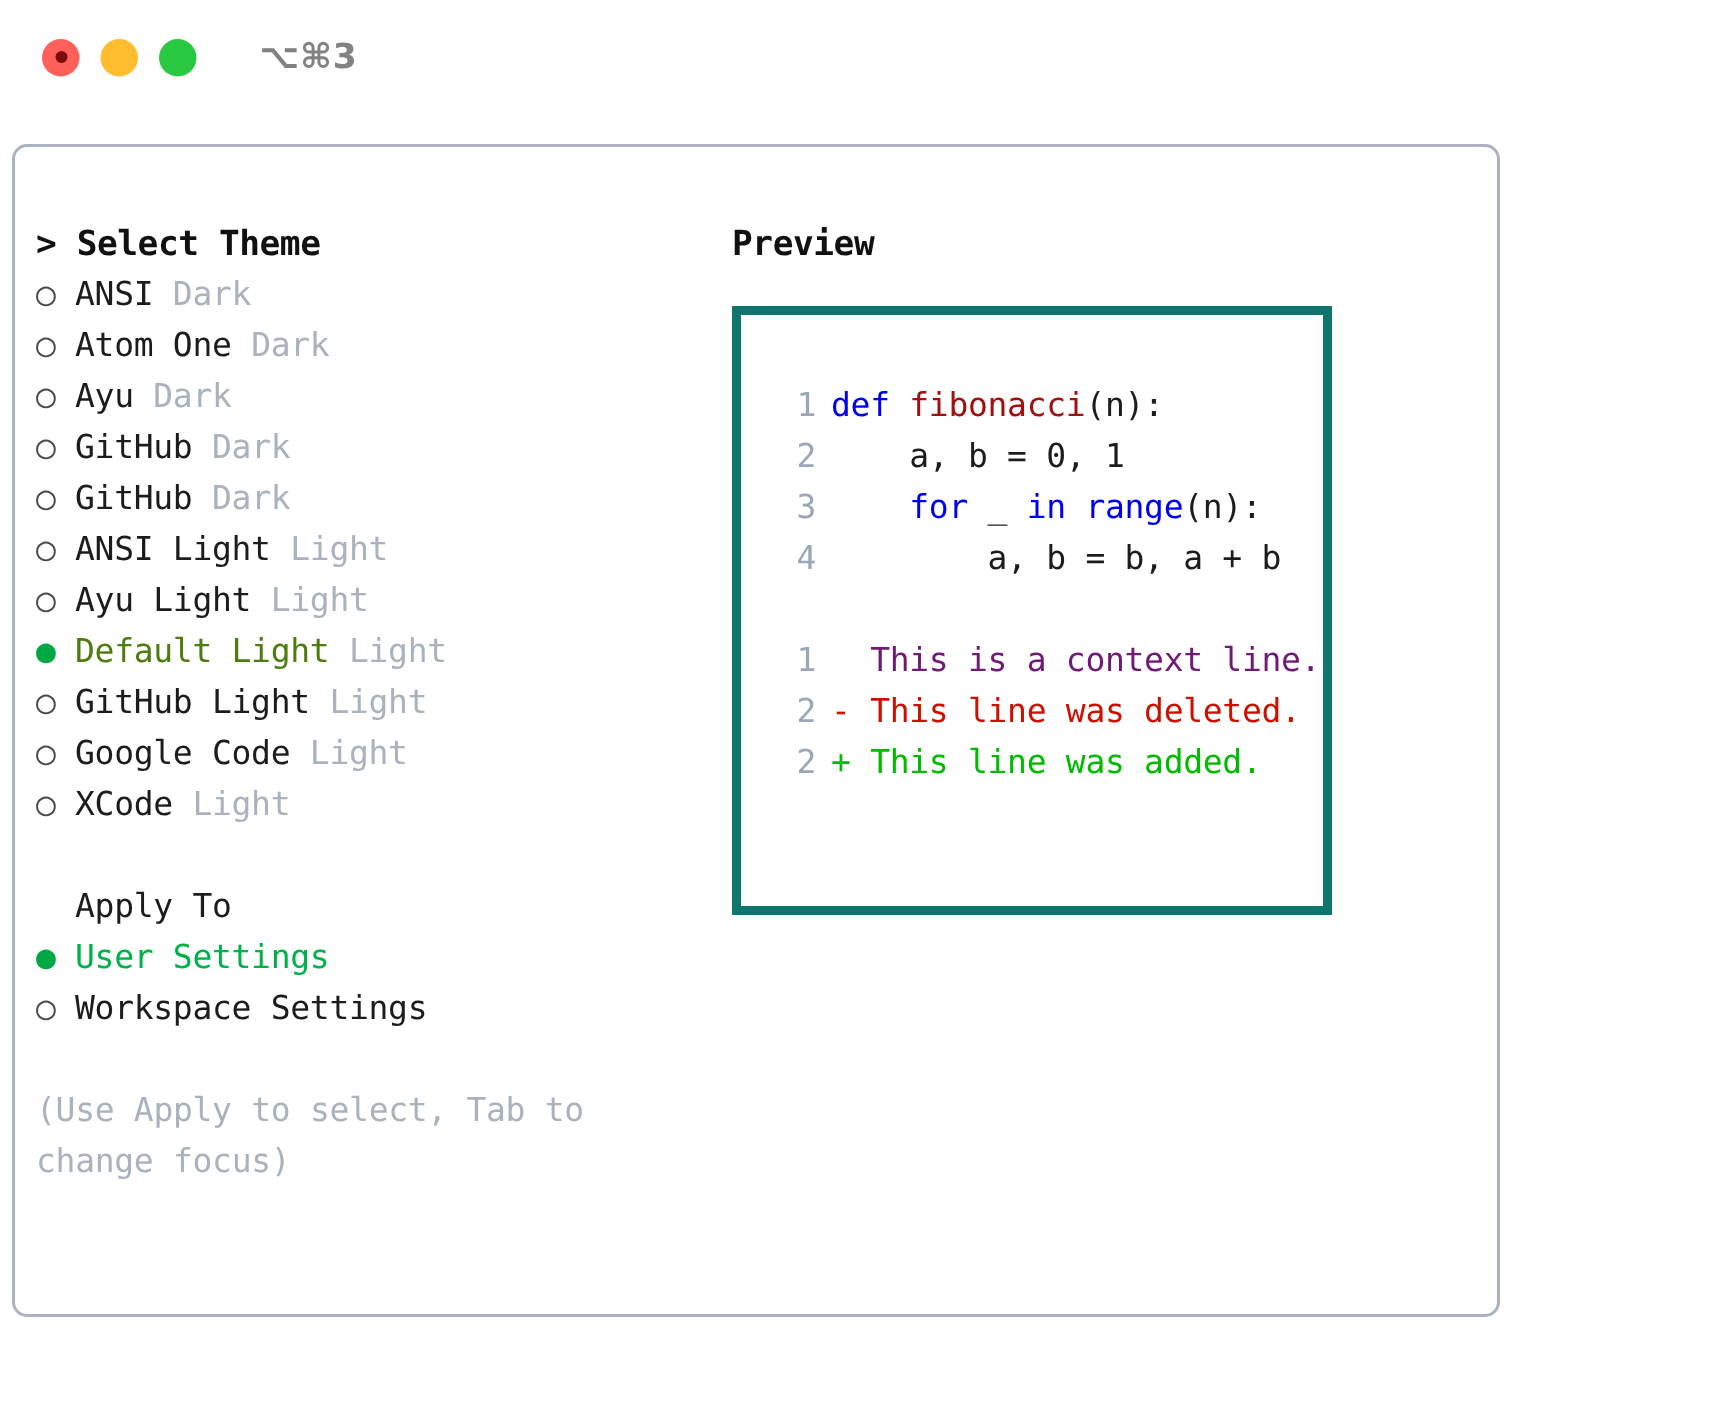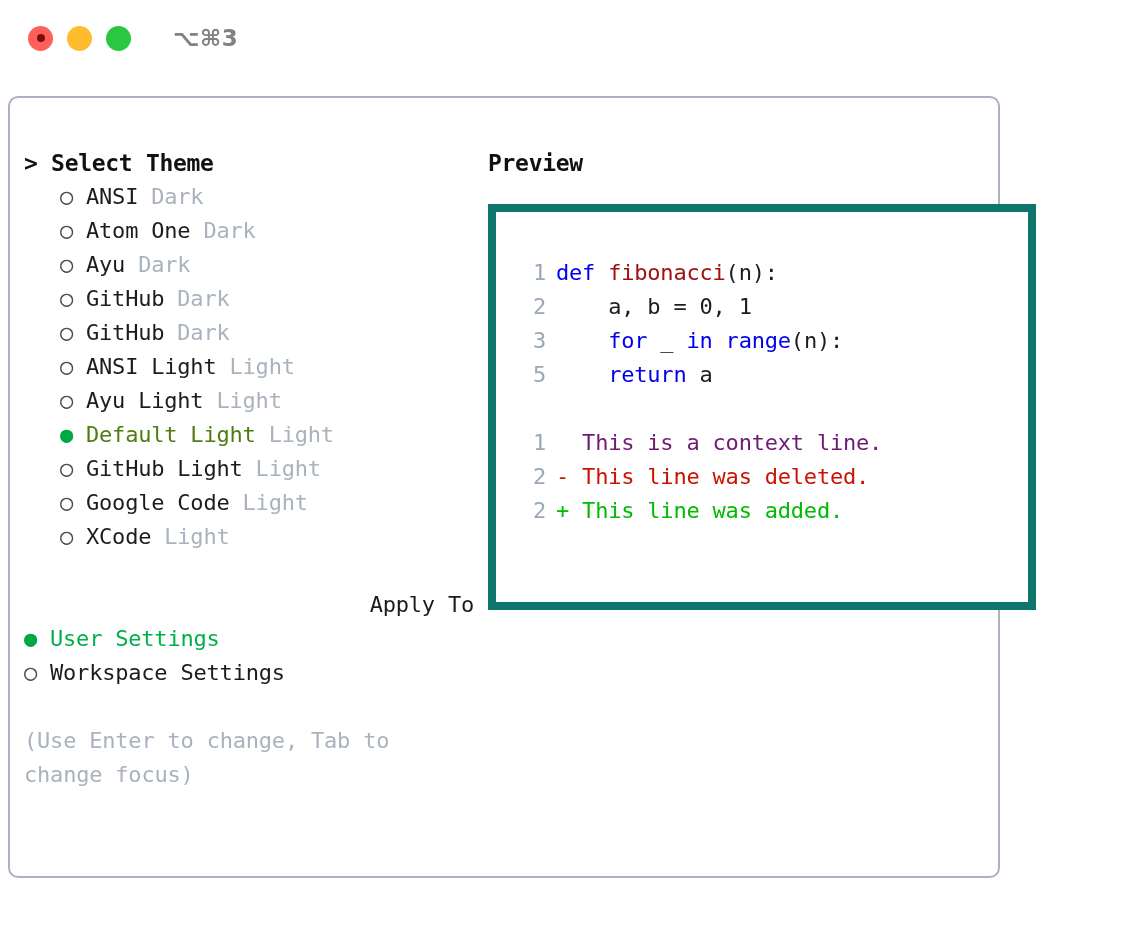--- a/index.html
+++ b/index.html
@@ -89,21 +89,20 @@
     color: #111111;
     letter-spacing: -0.3px;
     height: 34px;
     line-height: 34px;
     white-space: pre;
   }
 
   
   #theme-list {
     margin-top: 0px;
-    margin-left: 36px;
   }
   .theme-row {
     height: 34px;
     line-height: 34px;
     font-size: 22px;
     white-space: pre;
     display: block;
     letter-spacing: -0.2px;
   }
   .bullet {
@@ -119,21 +118,20 @@
   .section-gap { height: 34px; }
 
   #apply-header {
     height: 34px;
     line-height: 34px;
     font-size: 22px;
     color: #1c1c1c;
     white-space: pre;
     padding-left: 26px;
     letter-spacing: -0.2px;
-    text-align: right;
   }
   .apply-row {
     height: 34px;
     line-height: 34px;
     font-size: 22px;
     white-space: pre;
     letter-spacing: -0.2px;
   }
   .apply-row .apply-name { color: #1c1c1c; }
   .apply-row.selected .apply-name { color: #00b14a; }
@@ -143,23 +141,23 @@
     font-size: 22px;
     color: #a9b2bd;
     line-height: 34px;
     width: 410px;
     letter-spacing: -0.2px;
   }
 
   
   #preview-box {
     margin-top: 24px;
-    width: 548px;
+    width: 400px;
     height: 406px;
-    border: 8px solid #0f766e;
+    border: 6px solid #0f766e;
     box-sizing: border-box;
     background: #ffffff;
     padding: 44px 3px 0 0;
   }
   .code-line {
     height: 34px;
     line-height: 34px;
     font-size: 22px;
     white-space: pre;
     padding-left: 24px;
@@ -216,33 +214,33 @@
 
     <div class="section-gap"></div>
 
     <div id="apply-header">Apply To</div>
 
     <div id="apply-list">
         <div class="apply-row selected"><span class="bullet selected">●</span><span class="apply-name">User Settings</span></div>
         <div class="apply-row"><span class="bullet">○</span><span class="apply-name">Workspace Settings</span></div>
       </div>
 
-    <div id="hint-text">(Use Enter to change, Tab to change focus)</div>
+    <div id="hint-text">(Use Apply to select, Tab to change focus)</div>
   </div>
 
   <div id="preview-column">
 
     <div class="panel-header">Preview</div>
 
     <div id="preview-box">
       <div id="code-block">
           <div class="code-line"><span class="ln">1</span><span class="tok-kw">def </span><span class="tok-fn">fibonacci</span><span class="tok-txt">(n):</span></div>
           <div class="code-line"><span class="ln">2</span><span class="tok-txt">    a, b = 0, 1</span></div>
           <div class="code-line"><span class="ln">3</span><span class="tok-txt">    </span><span class="tok-kw">for</span><span class="tok-txt"> _ </span><span class="tok-kw">in</span><span class="tok-txt"> </span><span class="tok-kw">range</span><span class="tok-txt">(n):</span></div>
-          <div class="code-line"><span class="ln">5</span><span class="tok-txt">    </span><span class="tok-kw">return</span><span class="tok-txt"> a</span></div>
+          <div class="code-line"><span class="ln">4</span><span class="tok-txt">        a, b = b, a + b</span></div>
         </div>
       <div class="blank-line"></div>
       <div id="diff-block">
           <div class="code-line"><span class="ln">1</span><span class="diff-ctx"> </span><span class="diff-ctx"> This is a context line.</span></div>
           <div class="code-line"><span class="ln">2</span><span class="diff-del">-</span><span class="diff-del"> This line was deleted.</span></div>
           <div class="code-line"><span class="ln">2</span><span class="diff-add">+</span><span class="diff-add"> This line was added.</span></div>
         </div>
     </div>
   </div>
 </div>

